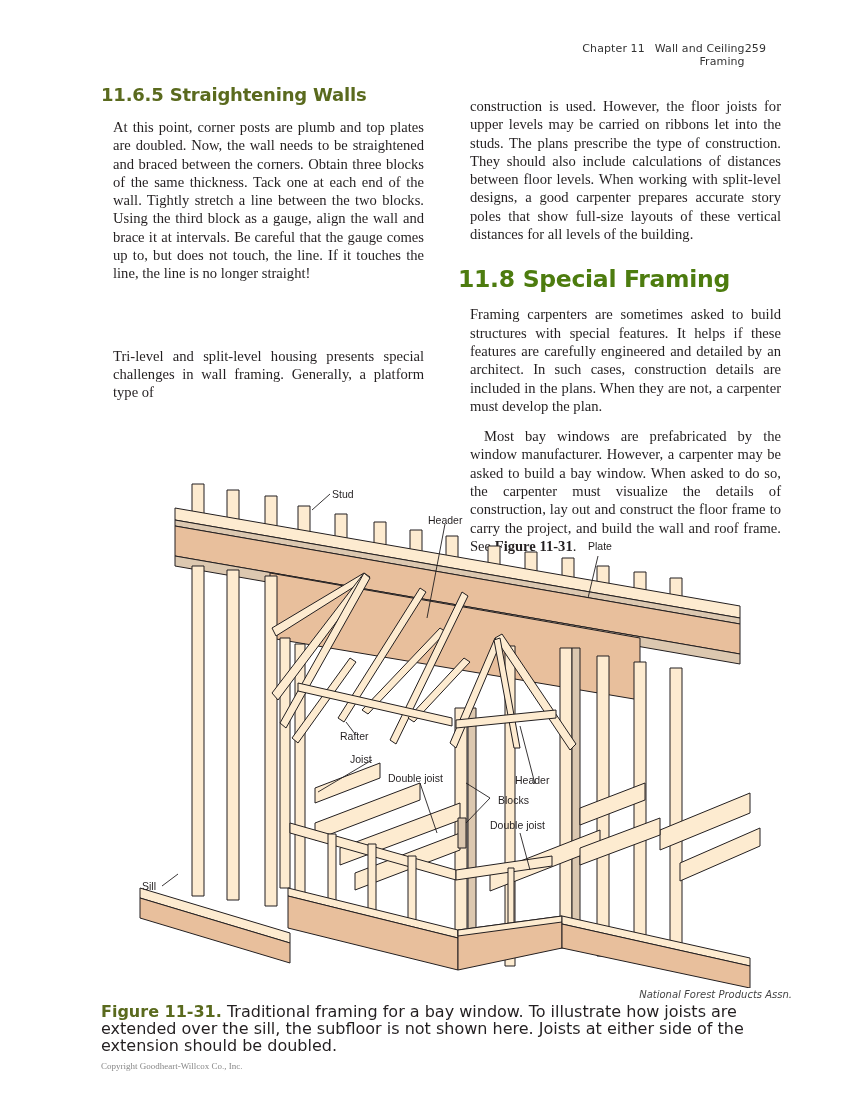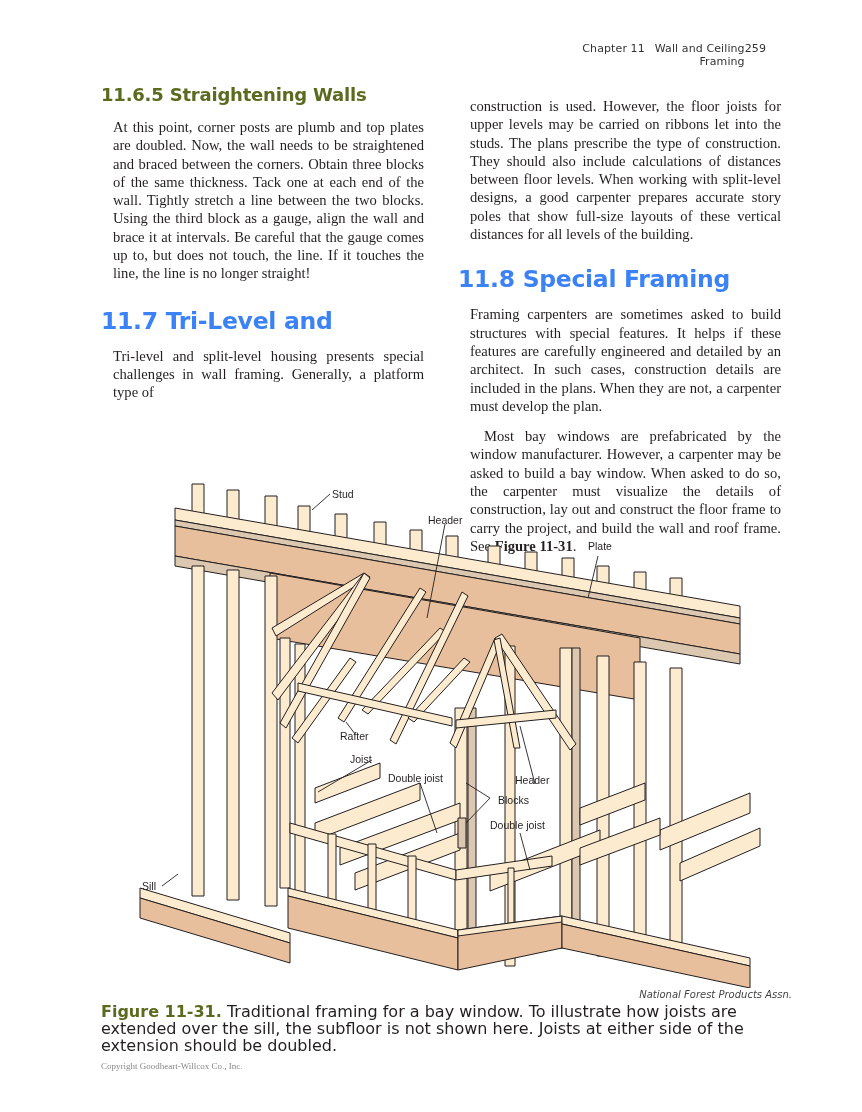--- a/index.html
+++ b/index.html
@@ -10,21 +10,21 @@
       display: flex; justify-content: space-between; letter-spacing: 0.1px; text-align: right;
     }
     .running-head .chap { display: inline-block; }
     .running-head .chap span + span { margin-left: 10px; }
     .col { position: absolute; top: 84px; width: 335px; font-family: "Liberation Serif", "DejaVu Serif", serif; font-size: 14.6px; line-height: 18.3px; color: #231f20; }
     .col.left { left: 101px; }
     .col.right { left: 458px; top: 85px; }
     .col p { margin: 12px; text-align: justify; }
     .col p.indent { text-indent: 14px; }
     h3.sub { margin: 0 0 4px 0; font-family: "DejaVu Sans", sans-serif; font-weight: bold; font-size: 18px; line-height: 22px; color: #5a6a1e; letter-spacing: -0.2px; }
-    h2.sec { margin: 12px 0 2px 0; font-family: "DejaVu Sans", sans-serif; font-weight: bold; font-size: 23.5px; line-height: 28px; color: #3b82f6; letter-spacing: -0.3px; }
+    h2.sec { margin: 12px 0 2px 0; font-family: "DejaVu Sans", sans-serif; font-weight: bold; font-size: 23.5px; line-height: 28px; color: #4d7c0f; letter-spacing: -0.3px; }
     .figure { position: absolute; left: 100px; top: 478px; width: 700px; height: 510px; text-align: right; }
     .credit { position: absolute; top: 989px; right: 70px; font-family: "DejaVu Sans", sans-serif; font-style: italic; font-size: 10px; color: #444; }
     .caption { position: absolute; top: 1003px; left: 101px; width: 700px; font-family: "DejaVu Sans", sans-serif; font-size: 16px; line-height: 17px; color: #231f20; }
     .caption .fig-no { color: #5a6a1e; font-weight: bold; }
     .copyright { position: absolute; top: 1061px; left: 101px; font-family: Liberation Serif, serif; font-size: 9px; color: #888; }
     .lbl { font-family: "Liberation Sans", sans-serif; font-size: 10.5px; fill: #231f20; }
   </style>
 </head>
 <body>
 
@@ -32,21 +32,21 @@
   <span class="chap">
     <span>Chapter 11</span><span>Wall and Ceiling Framing</span>
   </span>
   <span>259</span>
 </div>
 
 <div class="col left">
   <h3 class="sub">11.6.5 Straightening Walls</h3>
   <p>At this point, corner posts are plumb and top plates are doubled. Now, the wall needs to be straightened and braced between the corners. Obtain three blocks of the same thickness. Tack one at each end of the wall. Tightly stretch a line between the two blocks. Using the third block as a gauge, align the wall and brace it at intervals. Be careful that the gauge comes up to, but does not touch, the line. If it touches the line, the line is no longer straight!</p>
   <h2 class="sec" style="margin-top:24px;">
-    <span>11.7 Tri-Level and</span><br>
+    <br>
   </h2>
   <p>Tri-level and split-level housing presents special challenges in wall framing. Generally, a platform type of</p>
 </div>
 
 <div class="col right">
   <p>construction is used. However, the floor joists for upper levels may be carried on ribbons let into the studs. The plans prescribe the type of construction. They should also include calculations of distances between floor levels. When working with split-level designs, a good carpenter prepares accurate story poles that show full-size layouts of these vertical distances for all levels of the building.</p>
   <h2 class="sec" style="margin-top:22px; margin-bottom:3px;">11.8 Special Framing</h2>
   <p>Framing carpenters are sometimes asked to build structures with special features. It helps if these features are carefully engineered and detailed by an architect. In such cases, construction details are included in the plans. When they are not, a carpenter must develop the plan.</p>
   <p class="indent"><span>Most bay windows are prefabricated by the window manufacturer. However, a carpenter may be asked to build a bay window. When asked to do so, the carpenter must visualize the details of construction, lay out and construct the floor frame to carry the project, and build the wall and roof frame. See </span><b>Figure 11-31</b><span>.</span></p>
 </div>

